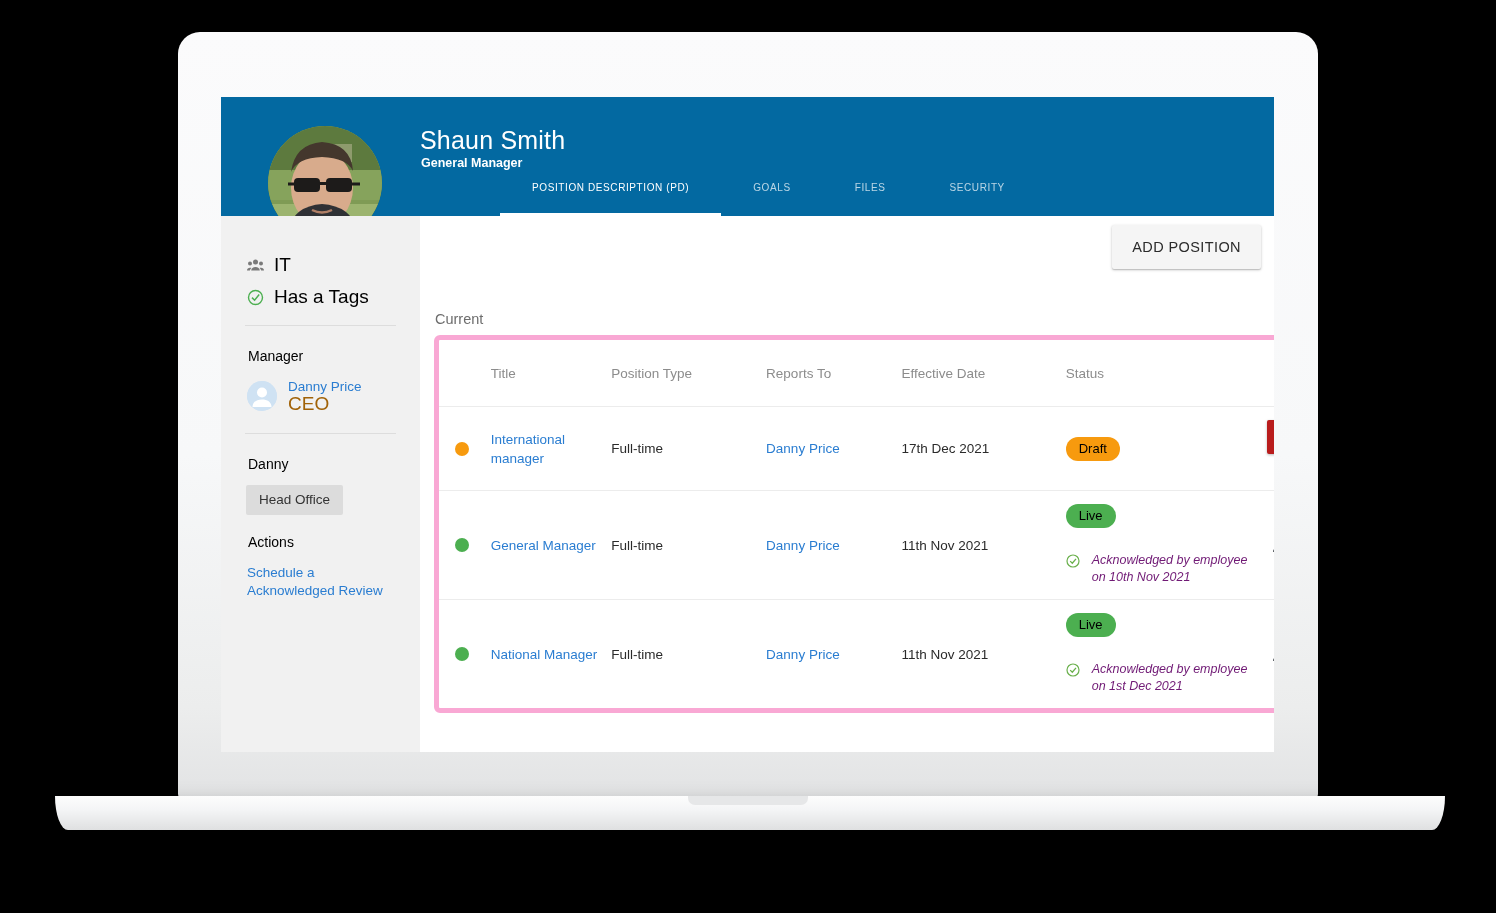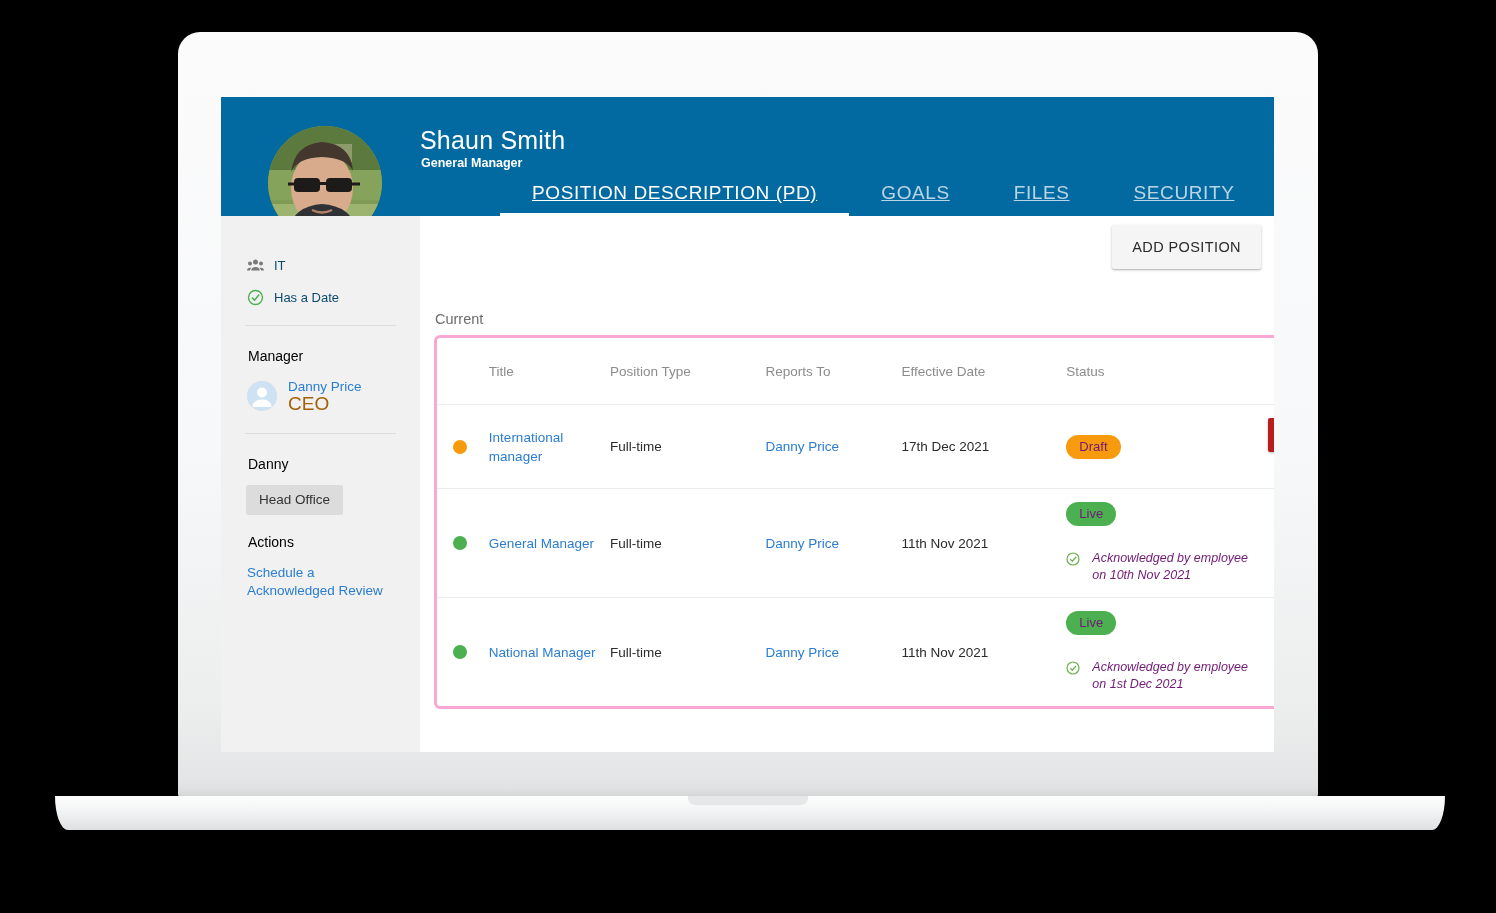--- a/index.html
+++ b/index.html
@@ -71,42 +71,41 @@
     font-size: 12.5px; color: #ffffff; font-weight: bold;
   }
 
   .tabs { position: absolute; left: 279px; top: 78px; height: 41px; display: flex; }
   .tab {
     position: relative;
     height: 41px;
     padding: 0 32px;
     display: flex; align-items: flex-start; justify-content: center;
     padding-top: 7px;
-    font-size: 19px; letter-spacing: .6px;
+    font-size: 10px; letter-spacing: .6px;
     color: rgba(255,255,255,.72);
     cursor: pointer;
     white-space: nowrap;
-    text-decoration: underline;
   }
   .tab.active { color: #ffffff; }
   .tab.active::after {
     content: "";
     position: absolute; left: 0; right: 0; bottom: -2px;
     height: 5px; background: #ffffff;
   }
 
   
   .sidebar {
     position: absolute; left: 0; top: 119px;
     width: 199px; height: 536px;
     background: #f1f1f1;
     padding: 40px 0 0 0;
   }
   .side-line { display: flex; align-items: center; gap: 10px; padding: 0 0 0 26px; margin-bottom: 14px; height: 18px; }
-  .side-line .lbl { font-size: 13px; color: #0c4a6e; }
+  .side-line .lbl { font-size: 19px; color: #000000; }
   .ico { width: 17px; height: 17px; flex: 0 0 17px; display: block; }
 
   .divider { height: 1px; background: #dddddd; margin: 19px 24px 0 24px; }
 
   .side-head {
     font-size: 14px; color: #000000; padding-left: 27px; margin-top: 22px; margin-bottom: 13px;
   }
   .mgr-row { display: flex; align-items: center; gap: 11px; padding-left: 26px; }
   .mgr-av { width: 30px; height: 30px; border-radius: 50%; background: #cfe2f3; overflow:hidden; flex:0 0 30px;}
   .mgr-av svg { display:block; width:30px; height:30px; }
@@ -150,21 +149,21 @@
   }
   .section-label {
     position: absolute; left: 15px; top: 95px;
     font-size: 14.5px; color: #6d6d6d;
   }
 
   .table-card {
     position: absolute; left: 14px; top: 119px;
     width: 957px;
     background: #fff;
-    border: 3px solid #f9a8d4;
+    border: 5px solid #f9a8d4;
     border-radius: 6px;
   }
   .tbl { width: 100%; border-collapse: collapse; table-layout: fixed; }
   .tbl th {
     text-align: left;
     font-weight: 400;
     font-size: 13.5px;
     color: #8c8c8c;
     padding: 26px 0 25px 0;
     border-bottom: 1px solid #ececec;
@@ -187,21 +186,21 @@
   .c-act { width: 104px; }
 
   .dot { width: 14px; height: 14px; border-radius: 50%; display: block; }
   .dot.orange { background: #f79a0e; }
   .dot.green  { background: #4caf50; }
 
   .lnk { color: #2a7dd1; text-decoration: none; cursor: pointer; line-height: 19px; display:inline-block;}
 
   .badge {
     display: inline-block;
-    color: #701a75;
+    color: #000000;
     font-size: 13px;
     padding: 5px 13px 6px 13px;
     border-radius: 13px;
     line-height: 1;
   }
   .badge.draft { background: #f79a0e; }
   .badge.live  { background: #4caf50; }
 
   .ack {
     display: flex; gap: 12px; margin-top: 24px; padding-right: 14px;
@@ -290,21 +289,21 @@
         <span class="lbl">IT</span>
       </div>
 
       <div class="side-line">
         <span class="ico">
           <svg viewBox="0 0 17 17" xmlns="http://www.w3.org/2000/svg">
             <circle cx="8.5" cy="8.5" r="7" fill="none" stroke="#4caf50" stroke-width="1.4"></circle>
             <path d="M5 8.6 L7.6 11.2 L12.2 5.6" fill="none" stroke="#4caf50" stroke-width="1.5"></path>
           </svg>
         </span>
-        <span class="lbl">Has a Date</span>
+        <span class="lbl">Has a Tags</span>
       </div>
 
       <div class="divider"></div>
 
       <div class="side-head">Manager</div>
 
       <div class="mgr-row">
         <span class="mgr-av">
           <svg viewBox="0 0 30 30" xmlns="http://www.w3.org/2000/svg">
             <circle cx="15" cy="15" r="15" fill="#cfe2f3"></circle>

